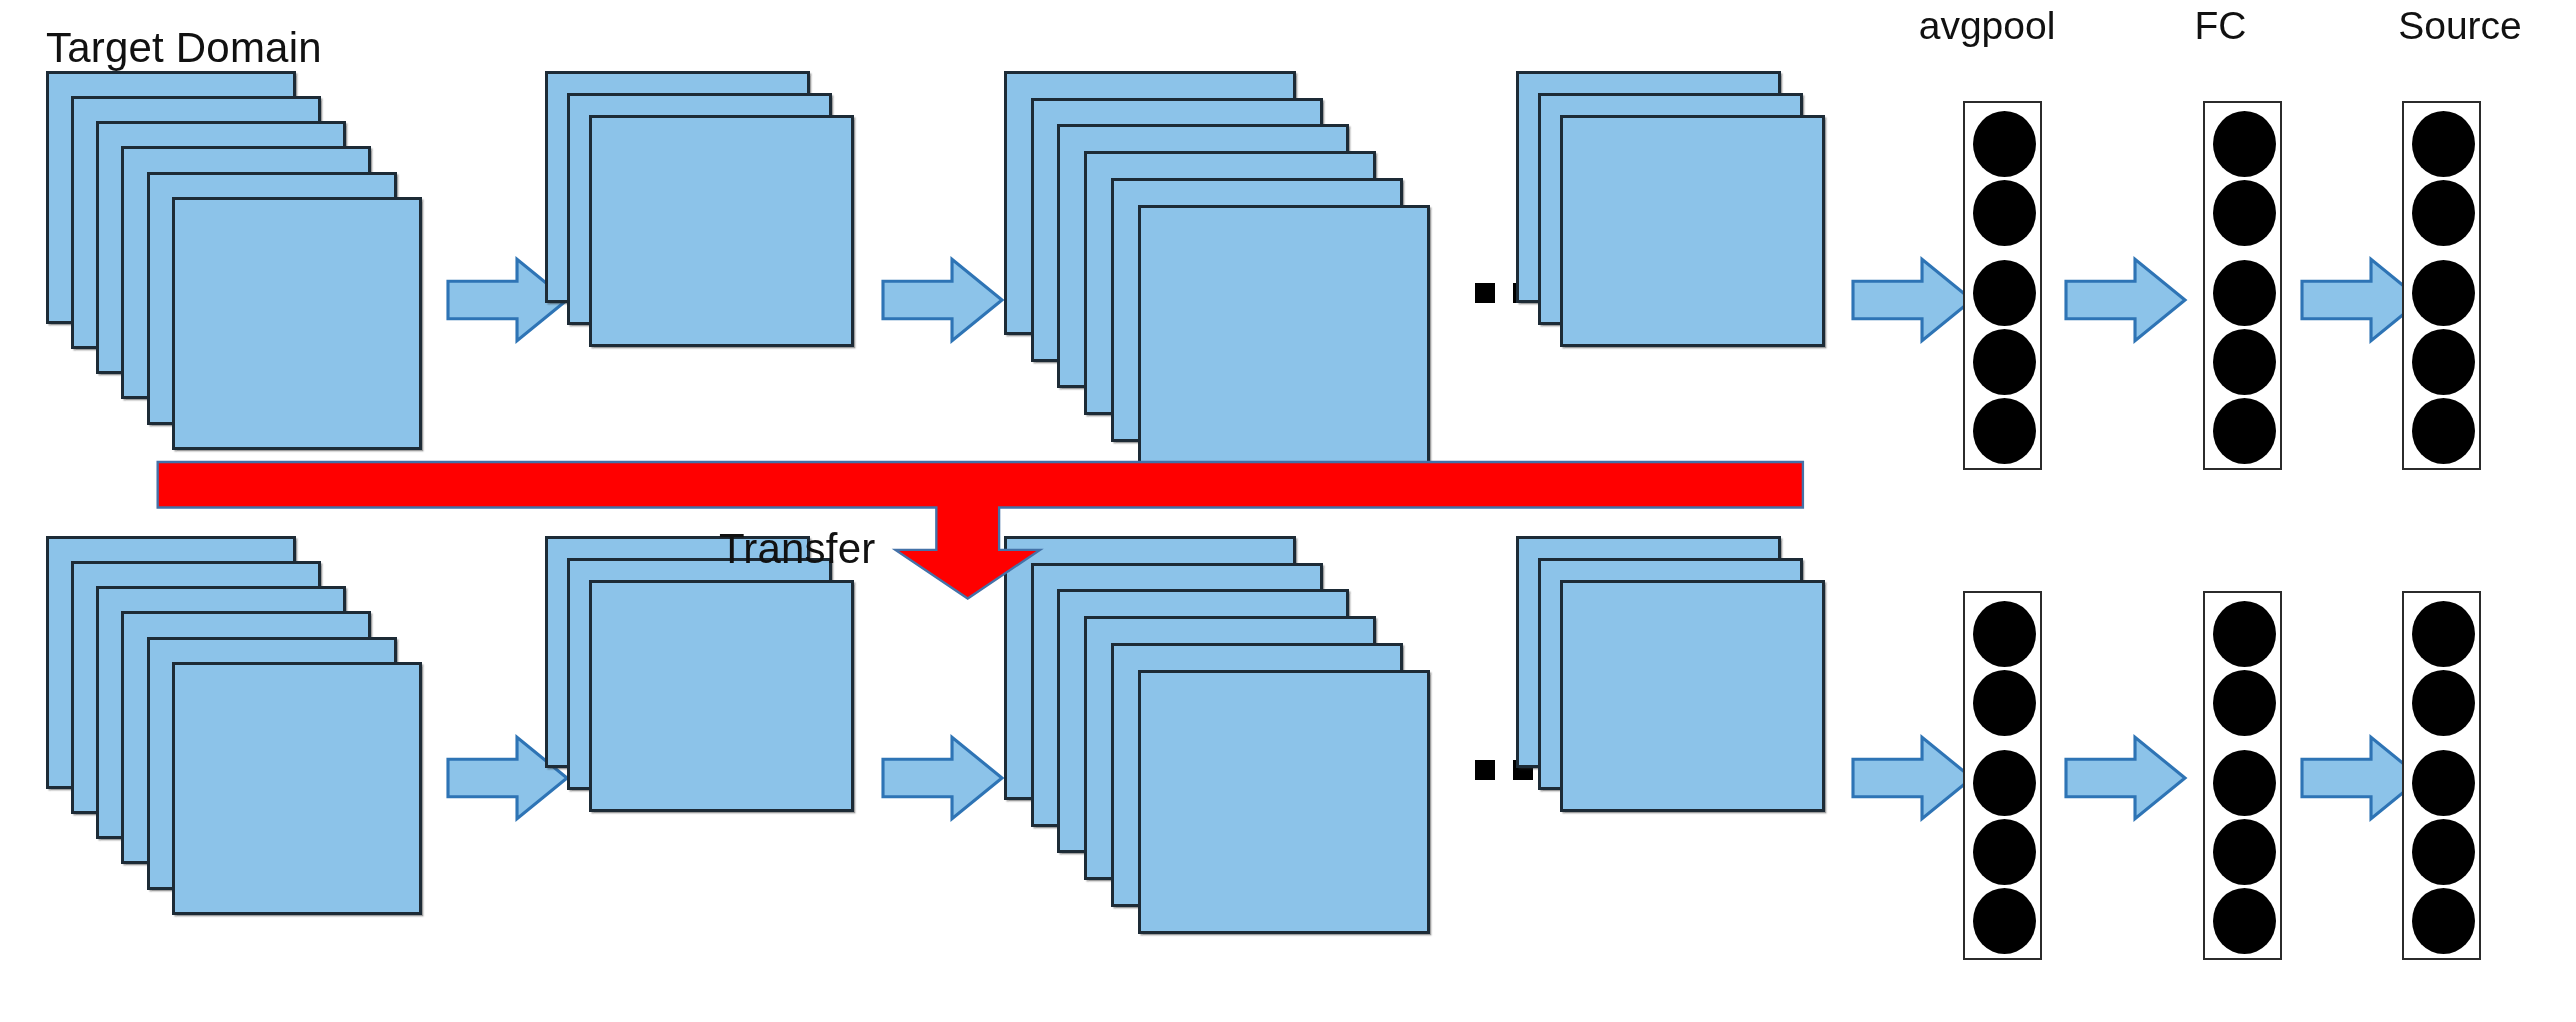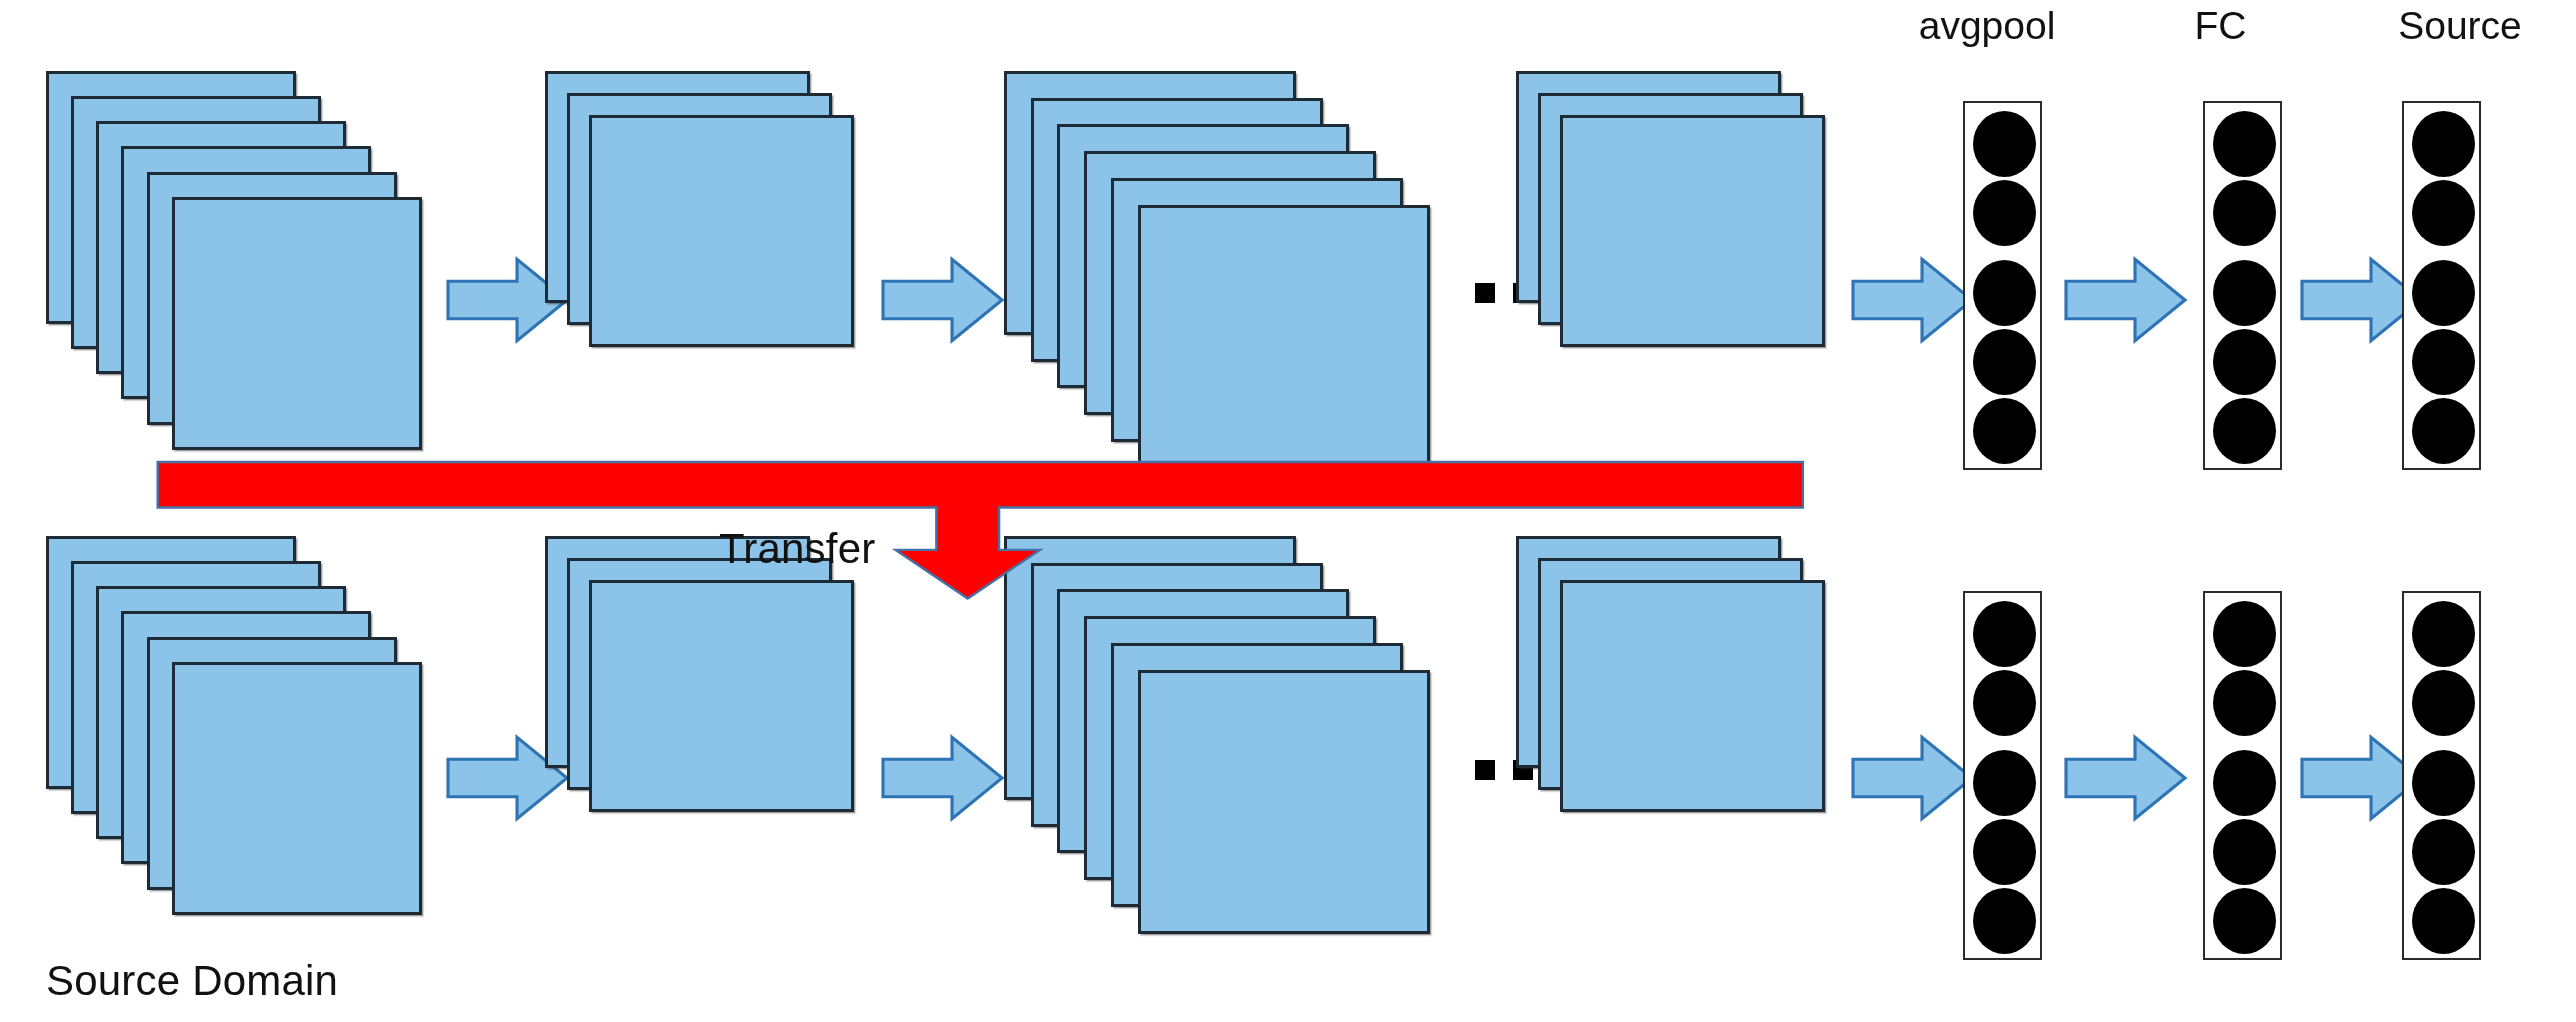--- a/index.html
+++ b/index.html
@@ -30,22 +30,22 @@
 
   
   .redwrap{position:absolute;}
   .redwrap svg{display:block;overflow:visible;}
 </style>
 </head>
 <body>
 
 <div id="canvas">
 
-
-  <div class="lbl" style="left: 46px; top: 960px; z-index: 200;">Source Domain</div>
+  <div class="lbl" style="left: 46px; top: 27px; z-index: 200;">Target Domain</div>
+
 
   <div class="lbl" style="left: 719px; top: 528px; z-index: 200;">Transfer</div>
 
   <div class="lbl-sm" style="left: 1885px; top: 6.3px; width: 204px; z-index: 200;">avgpool</div>
   <div class="lbl-sm" style="left: 2150px; top: 6.3px; width: 141px; z-index: 200;">FC</div>
   <div class="lbl-sm" style="left: 2350px; top: 6.3px; width: 220px; z-index: 200;">Source</div>
 
 <div class="stack" style="left: 46px; top: 71px; width: 375px; height: 379px;">
       <div class="card" style="left: 0px; top: 0px; width: 250px; height: 253px; background: rgb(140, 195, 233); border-color: rgb(29, 43, 54); z-index: 1;"></div>
       <div class="card" style="left: 25px; top: 25px; width: 250px; height: 253px; background: rgb(140, 195, 233); border-color: rgb(29, 43, 54); z-index: 2;"></div>

